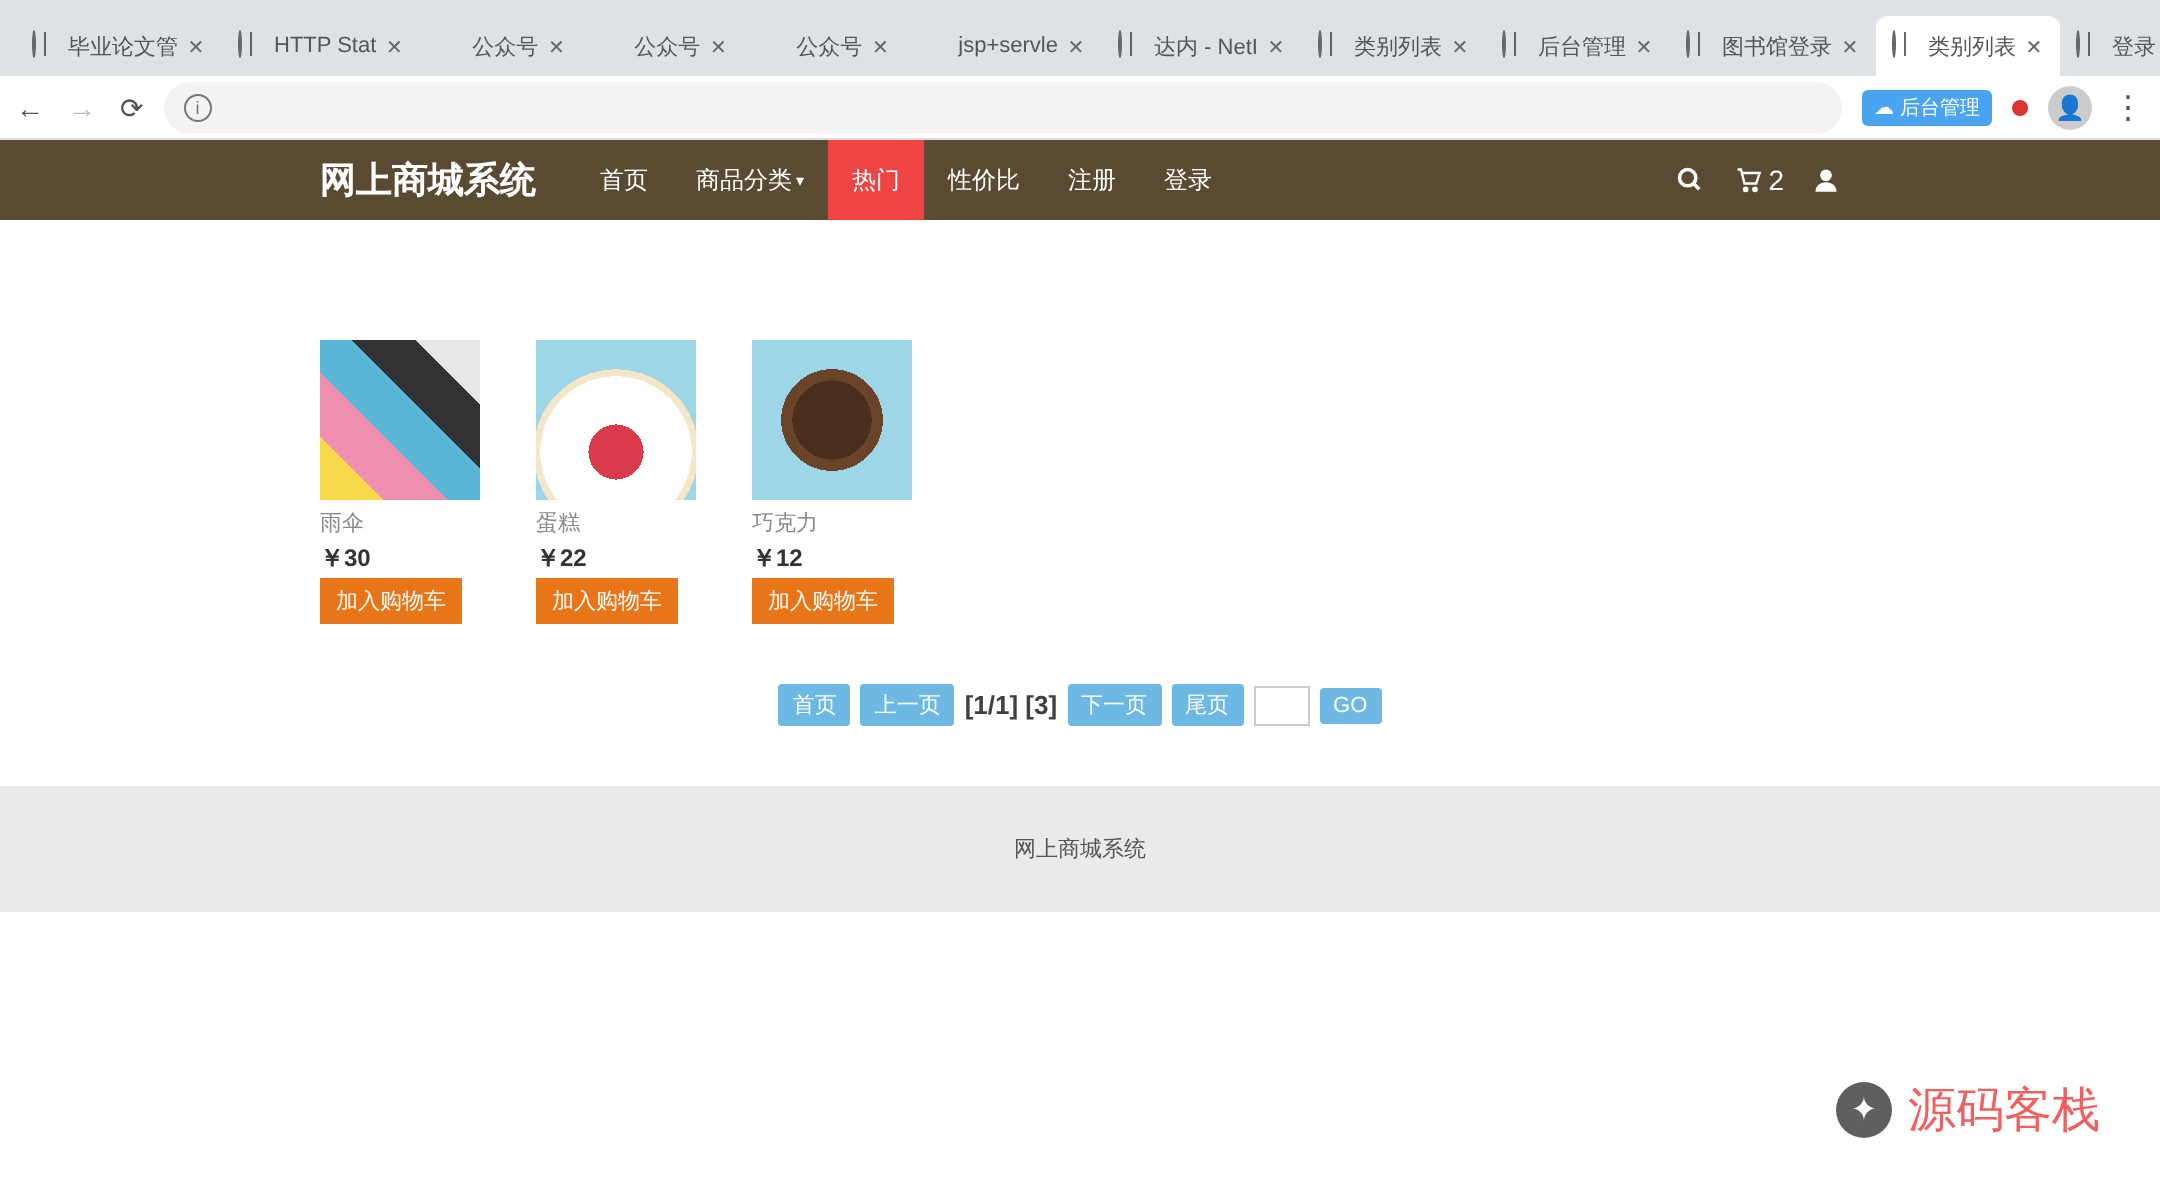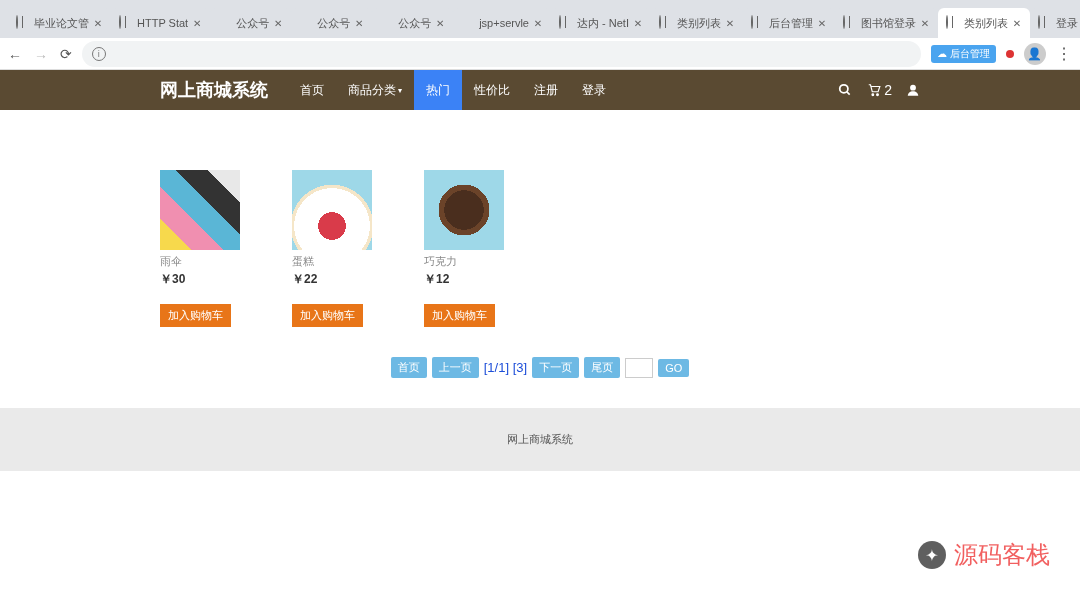--- a/index.html
+++ b/index.html
@@ -19,35 +19,35 @@
     .addr-right{display:flex;align-items:center;gap:10px}
     .ext-btn{background:#4aa4ef;color:#fff;font-size:10px;padding:2px 6px;border-radius:3px;display:flex;align-items:center;gap:3px;cursor:pointer}
     .red-dot{width:8px;height:8px;background:#d33;border-radius:50%}
     .avatar-c{width:22px;height:22px;background:#ccc;border-radius:50%;display:flex;align-items:center;justify-content:center}
     .kebab{font-size:16px;color:#555}
     .site-header{background:#5a4a32;height:40px;display:flex;justify-content:center}
     .site-header-inner{width:760px;display:flex;align-items:center;height:100%}
     .brand{color:#fff;font-size:18px;font-weight:bold;margin-right:20px}
     .hnav{display:flex;height:100%}
     .hnav-item{color:#fff;font-size:12px;padding:0 12px;height:100%;display:flex;align-items:center;cursor:pointer;gap:2px}
-    .hnav-item.active{background:#3b82f6}
+    .hnav-item.active{background:#ef4444}
     .hright{margin-left:auto;display:flex;align-items:center;gap:14px;color:#fff}
     .hicon{font-size:14px;cursor:pointer;display:flex;align-items:center;gap:2px}
-    .product-area{width:760px;margin:60px auto 0;display:flex;gap:32px}
+    .product-area{width:760px;margin:60px auto 0;display:flex;gap:8px}
     .product{width:100px}
     .pimg{width:80px;height:80px;background:#eee}
     .p-umbrella{background:linear-gradient(45deg,#f7d94c 0 20%,#f08fb0 20% 40%,#5ab6d6 40% 60%,#333 60% 80%,#e8e8e8 80%)}
     .p-cake{background:radial-gradient(circle at 50% 70%,#d93b4a 0 20%,#fff 20% 55%,#f5e6c8 55% 60%,transparent 60%),#9ed8e8}
     .p-choc{background:radial-gradient(circle at 50% 50%,#4a2e1e 0 35%,#6b4329 35% 45%,transparent 45%),#9ed8e8}
     .pname{color:#888;font-size:11px;margin-top:4px}
     .pprice{font-weight:bold;font-size:12px;margin-top:2px}
-    .pbtn{background:#e87518;color:#fff;font-size:11px;padding:4px 8px;border:none;margin-top:16px;cursor:pointer;display:inline-block}
+    .pbtn{background:#e87518;color:#fff;font-size:11px;padding:4px 8px;border:none;margin-top:1px;cursor:pointer;display:inline-block}
     .pager{display:flex;justify-content:center;align-items:center;gap:5px;margin:30px 0}
     .pg-btn{background:#6db9e4;color:#fff;font-size:11px;padding:3px 7px;border:none;cursor:pointer;border-radius:2px}
-    .pg-info{font-size:13px;color:#1d4ed8;font-weight:normal}
+    .pg-info{font-size:13px;color:#404040;font-weight:bold}
     .pg-input{width:28px;height:20px;border:1px solid #ccc;font-size:11px;text-align:center}
     .footer{background:#eaeaea;padding:24px 0;text-align:center;font-size:11px;color:#555;margin-top:20px}
     .watermark{position:fixed;bottom:18px;right:30px;display:flex;align-items:center;gap:8px;opacity:.85}
     .wm-ico{width:28px;height:28px;background:#444;border-radius:50%;display:flex;align-items:center;justify-content:center;color:#fff;font-size:16px}
     .wm-txt{font-size:24px;color:#ef4444}
     .fav-globe{width:12px;height:12px;border:1px solid #666;border-radius:50%;position:relative}
     .fav-globe::before{content:"";position:absolute;left:5px;top:0;width:1px;height:100%;background:#666}
     .fav-globe::after{content:"";position:absolute;top:5px;left:0;height:1px;width:100%;background:#666}
     .fav-green{width:12px;height:12px;background:#3cb034;border-radius:2px}
     .fav-wx{width:12px;height:12px;background:#2aae36;border-radius:50%}

